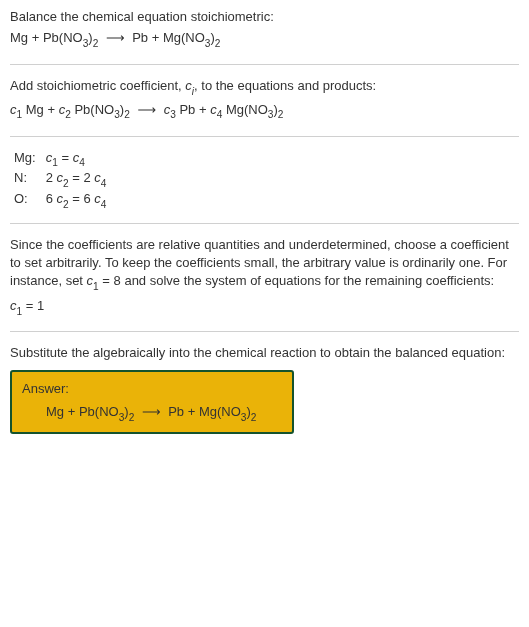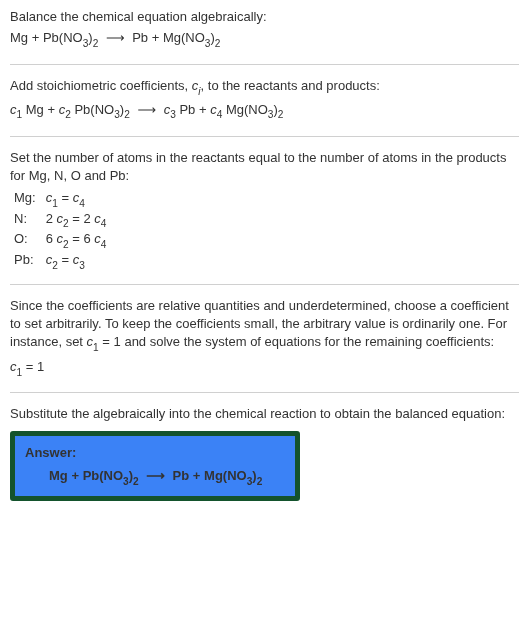--- a/index.html
+++ b/index.html
@@ -50,93 +50,87 @@
       text-align: left;
       padding-right: 6px;
     }
     .solutions {
       margin-top: 4px;
     }
     .solutions div {
       margin: 1px 0;
     }
     .answer-box {
-      border: 5px solid #14532d;
-      background: #3b82f6;
+      border: 2px solid #14532d;
+      background: #eab308;
       border-radius: 3px;
       padding: 8px 10px;
       display: inline-block;
       min-width: 260px;
-      font-weight: bold;
     }
     .answer-label {
       margin-bottom: 5px;
     }
     .answer-eq {
       padding-left: 24px;
     }
   </style>
 </head>
 <body>
 
 <div class="section">
-  <div>Balance the chemical equation algebraically:</div>
+  <div>Balance the chemical equation stoichiometric:</div>
   <div class="equation-line">
     <span>Mg</span>
     <span>+</span>
     <span><span>Pb(NO</span><span class="sub">3</span><span>)</span><span class="sub">2</span></span>
     <span class="arrow">⟶</span>
     <span>Pb</span>
     <span>+</span>
     <span><span>Mg(NO</span><span class="sub">3</span><span>)</span><span class="sub">2</span></span>
   </div>
 </div>
 
 <div class="section">
   <div>
-    <span>Add stoichiometric coefficients, </span><span class="coef">c</span><span class="sub coef">i</span><span>, to the reactants and products:</span>
+    <span>Add stoichiometric coefficient, </span><span class="coef">c</span><span class="sub coef">i</span><span>, to the equations and products:</span>
   </div>
   <div class="equation-line">
     <span class="coef">c</span><span class="sub">1</span><span> Mg</span>
     <span>+</span>
     <span class="coef">c</span><span class="sub">2</span><span> Pb(NO</span><span class="sub">3</span><span>)</span><span class="sub">2</span>
     <span class="arrow">⟶</span>
     <span class="coef">c</span><span class="sub">3</span><span> Pb</span>
     <span>+</span>
     <span class="coef">c</span><span class="sub">4</span><span> Mg(NO</span><span class="sub">3</span><span>)</span><span class="sub">2</span>
   </div>
 </div>
 
 <div class="section">
-  <div>Set the number of atoms in the reactants equal to the number of atoms in the products for Mg, N, O and Pb:</div>
   <table class="atoms-table">
     <tbody>
         <tr>
       <td class="label">Mg:</td>
       <td><span></span><span class="coef">c</span><span class="sub">1</span><span> = </span><span class="coef">c</span><span class="sub">4</span></td>
     </tr>
     <tr>
       <td class="label">N:</td>
       <td><span>2 </span><span class="coef">c</span><span class="sub">2</span><span> = 2 </span><span class="coef">c</span><span class="sub">4</span></td>
     </tr>
     <tr>
       <td class="label">O:</td>
       <td><span>6 </span><span class="coef">c</span><span class="sub">2</span><span> = 6 </span><span class="coef">c</span><span class="sub">4</span></td>
     </tr>
-    <tr>
-      <td class="label">Pb:</td>
-      <td><span></span><span class="coef">c</span><span class="sub">2</span><span> = </span><span class="coef">c</span><span class="sub">3</span></td>
-    </tr>
   </tbody>
     </table>
 </div>
 
 <div class="section">
   <div>
-    <span>Since the coefficients are relative quantities and underdetermined, choose a coefficient to set arbitrarily. To keep the coefficients small, the arbitrary value is ordinarily one. For instance, set </span><span class="coef">c</span><span class="sub">1</span><span> = 1 and solve the system of equations for the remaining coefficients:</span>
+    <span>Since the coefficients are relative quantities and underdetermined, choose a coefficient to set arbitrarily. To keep the coefficients small, the arbitrary value is ordinarily one. For instance, set </span><span class="coef">c</span><span class="sub">1</span><span> = 8 and solve the system of equations for the remaining coefficients:</span>
   </div>
   <div class="solutions">
     <div><span class="coef">c</span><span class="sub">1</span><span> = 1</span></div>
   </div>
 </div>
 
 <div>
   <div style="margin-bottom:8px;">Substitute the algebraically into the chemical reaction to obtain the balanced equation:</div>
   <div class="answer-box">
     <div class="answer-label">Answer:</div>

